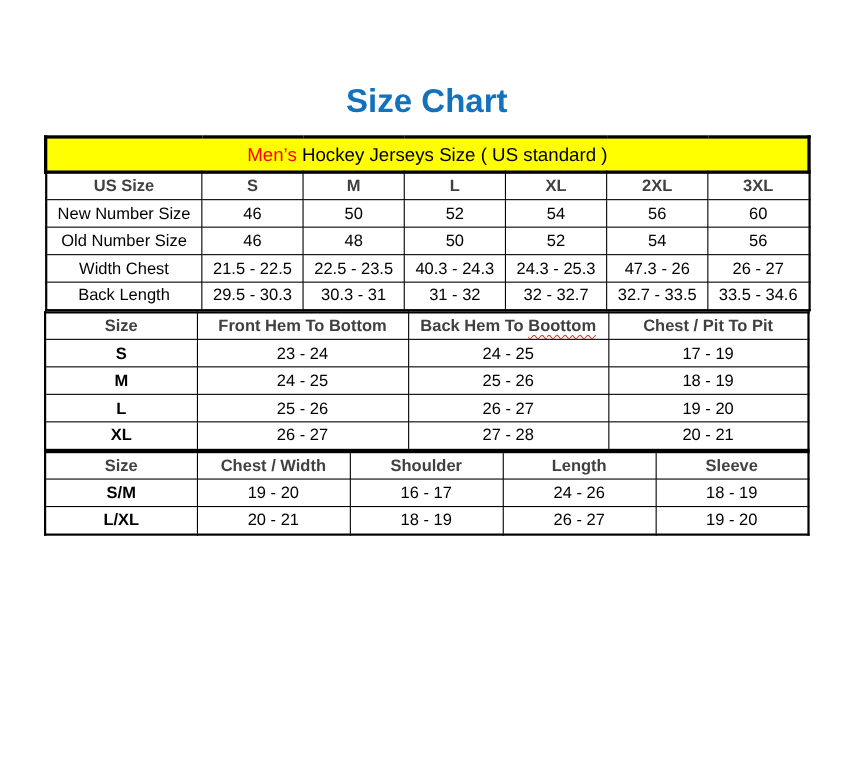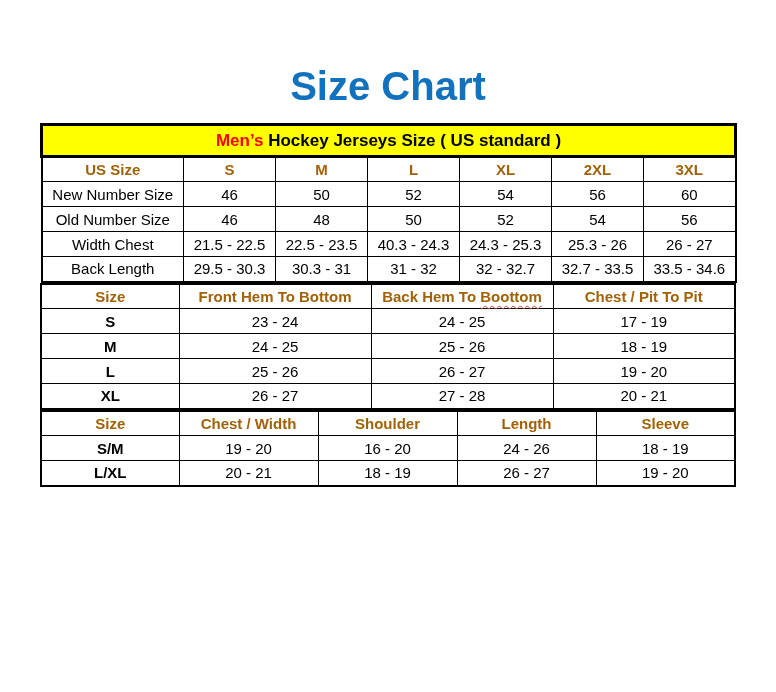--- a/index.html
+++ b/index.html
@@ -5,24 +5,24 @@
   * { box-sizing: border-box; }
   html, body {
     margin: 0; padding: 0;
     width: 776px; height: 692px;
     background: #ffffff;
     font-family: "Liberation Sans", sans-serif;
   }
   .page { position: relative; width: 776px; height: 692px; overflow: hidden; }
 
   .page-title {
-    margin: 0;
+    margin: 12px;
     padding-top: 64px;
     text-align: center;
-    font-size: 40px;
+    font-size: 30px;
     font-weight: 700;
     color: #1272be;
     letter-spacing: 0px;
   }
 
   .tables-stack {
     position: absolute;
     left: 40px;
     top: 123px;
     width: 694px;
@@ -33,33 +33,33 @@
     table-layout: fixed;
     width: 694px;
     border: 2px solid #000;
   }
 
   th.band-cell {
     background: #ffff00;
     border: 3px solid #000;
     height: 32px;
     font-size: 17px;
-    font-weight: 700;
+    font-weight: 400;
     color: #000;
     text-align: center;
     padding: 0 4px;
   }
   th.band-cell .accent { color: #ff0000; }
 
   tr.cols th {
     border: 1px solid #000;
     height: 25px;
     font-size: 15px;
     font-weight: 700;
-    color: #a16207;
+    color: #404040;
     text-align: center;
     padding: 0 2px;
   }
 
   tbody td {
     border: 1px solid #000;
     height: 25px;
     font-size: 15px;
     font-weight: 400;
     color: #000;
@@ -128,21 +128,21 @@
               <td>52</td>
               <td>54</td>
               <td>56</td>
             </tr>
             <tr>
               <td class="rowlabel">Width Chest</td>
               <td>21.5 - 22.5</td>
               <td>22.5 - 23.5</td>
               <td>40.3 - 24.3</td>
               <td>24.3 - 25.3</td>
-              <td>25.3 - 26</td>
+              <td>47.3 - 26</td>
               <td>26 - 27</td>
             </tr>
             <tr>
               <td class="rowlabel">Back Length</td>
               <td>29.5 - 30.3</td>
               <td>30.3 - 31</td>
               <td>31 - 32</td>
               <td>32 - 32.7</td>
               <td>32.7 - 33.5</td>
               <td>33.5 - 34.6</td>
@@ -211,21 +211,21 @@
               <th>Chest / Width</th>
               <th>Shoulder</th>
               <th>Length</th>
               <th>Sleeve</th>
             </tr>
         </thead>
         <tbody>
             <tr>
               <td class="rowlabel bold">S/M</td>
               <td>19 - 20</td>
-              <td>16 - 20</td>
+              <td>16 - 17</td>
               <td>24 - 26</td>
               <td>18 - 19</td>
             </tr>
             <tr>
               <td class="rowlabel bold">L/XL</td>
               <td>20 - 21</td>
               <td>18 - 19</td>
               <td>26 - 27</td>
               <td>19 - 20</td>
             </tr>

